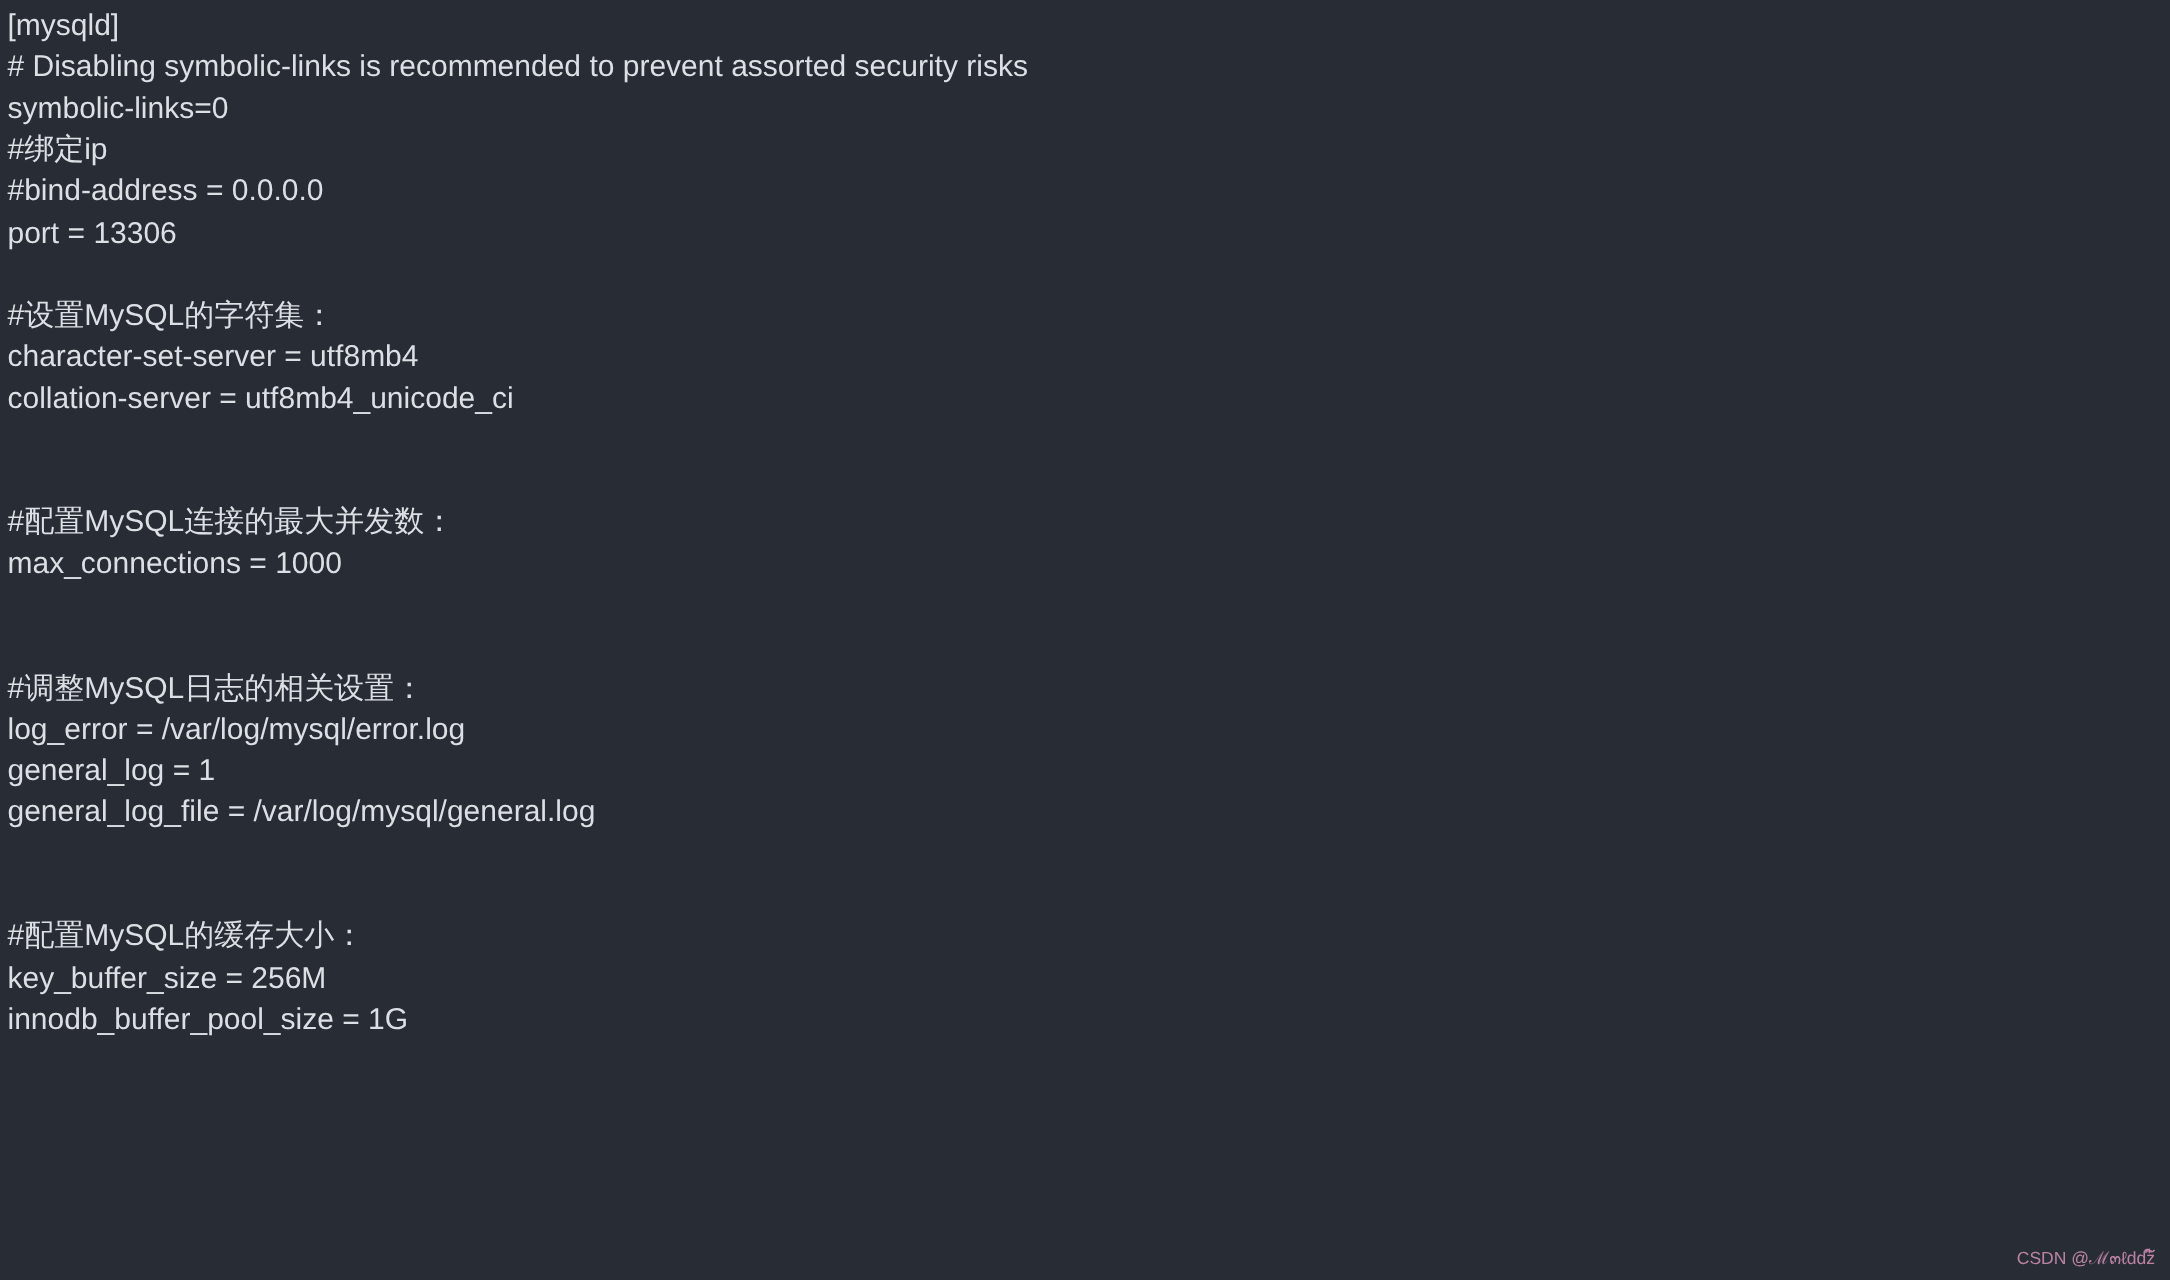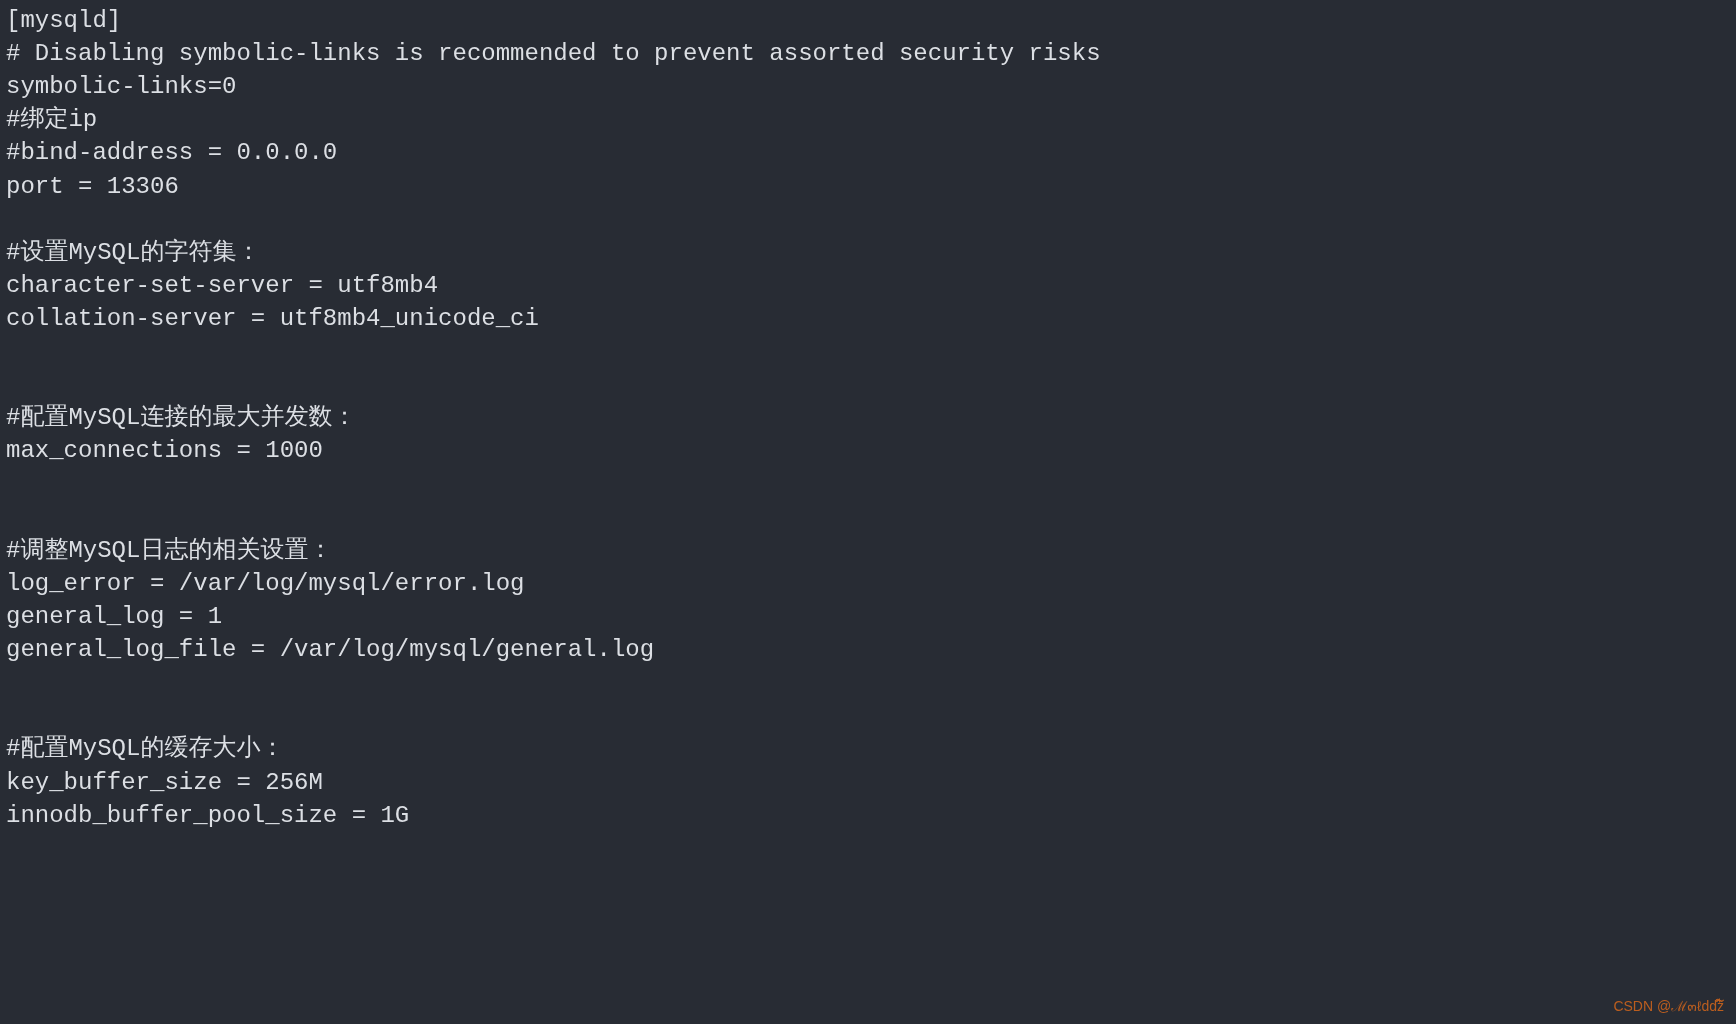--- a/index.html
+++ b/index.html
@@ -14,28 +14,28 @@
       font-size: 24px;
       line-height: 1.38;
       padding: 4px 6px;
       width: 1736px;
       height: 1024px;
       position: relative;
       overflow: hidden;
     }
     pre {
       white-space: pre;
-      font-family: Liberation Mono, monospace;
+      font-family: Liberation Sans, sans-serif;
     }
     .watermark {
       position: absolute;
       bottom: 8px;
       right: 12px;
       font-size: 14px;
-      color: #f97316;
+      color: #f9a8d4;
       font-family: Arial, sans-serif;
       opacity: 0.7;
     }
   </style>
 </head>
 <body>
 
 <pre>[mysqld]
 # Disabling symbolic-links is recommended to prevent assorted security risks
 symbolic-links=0

